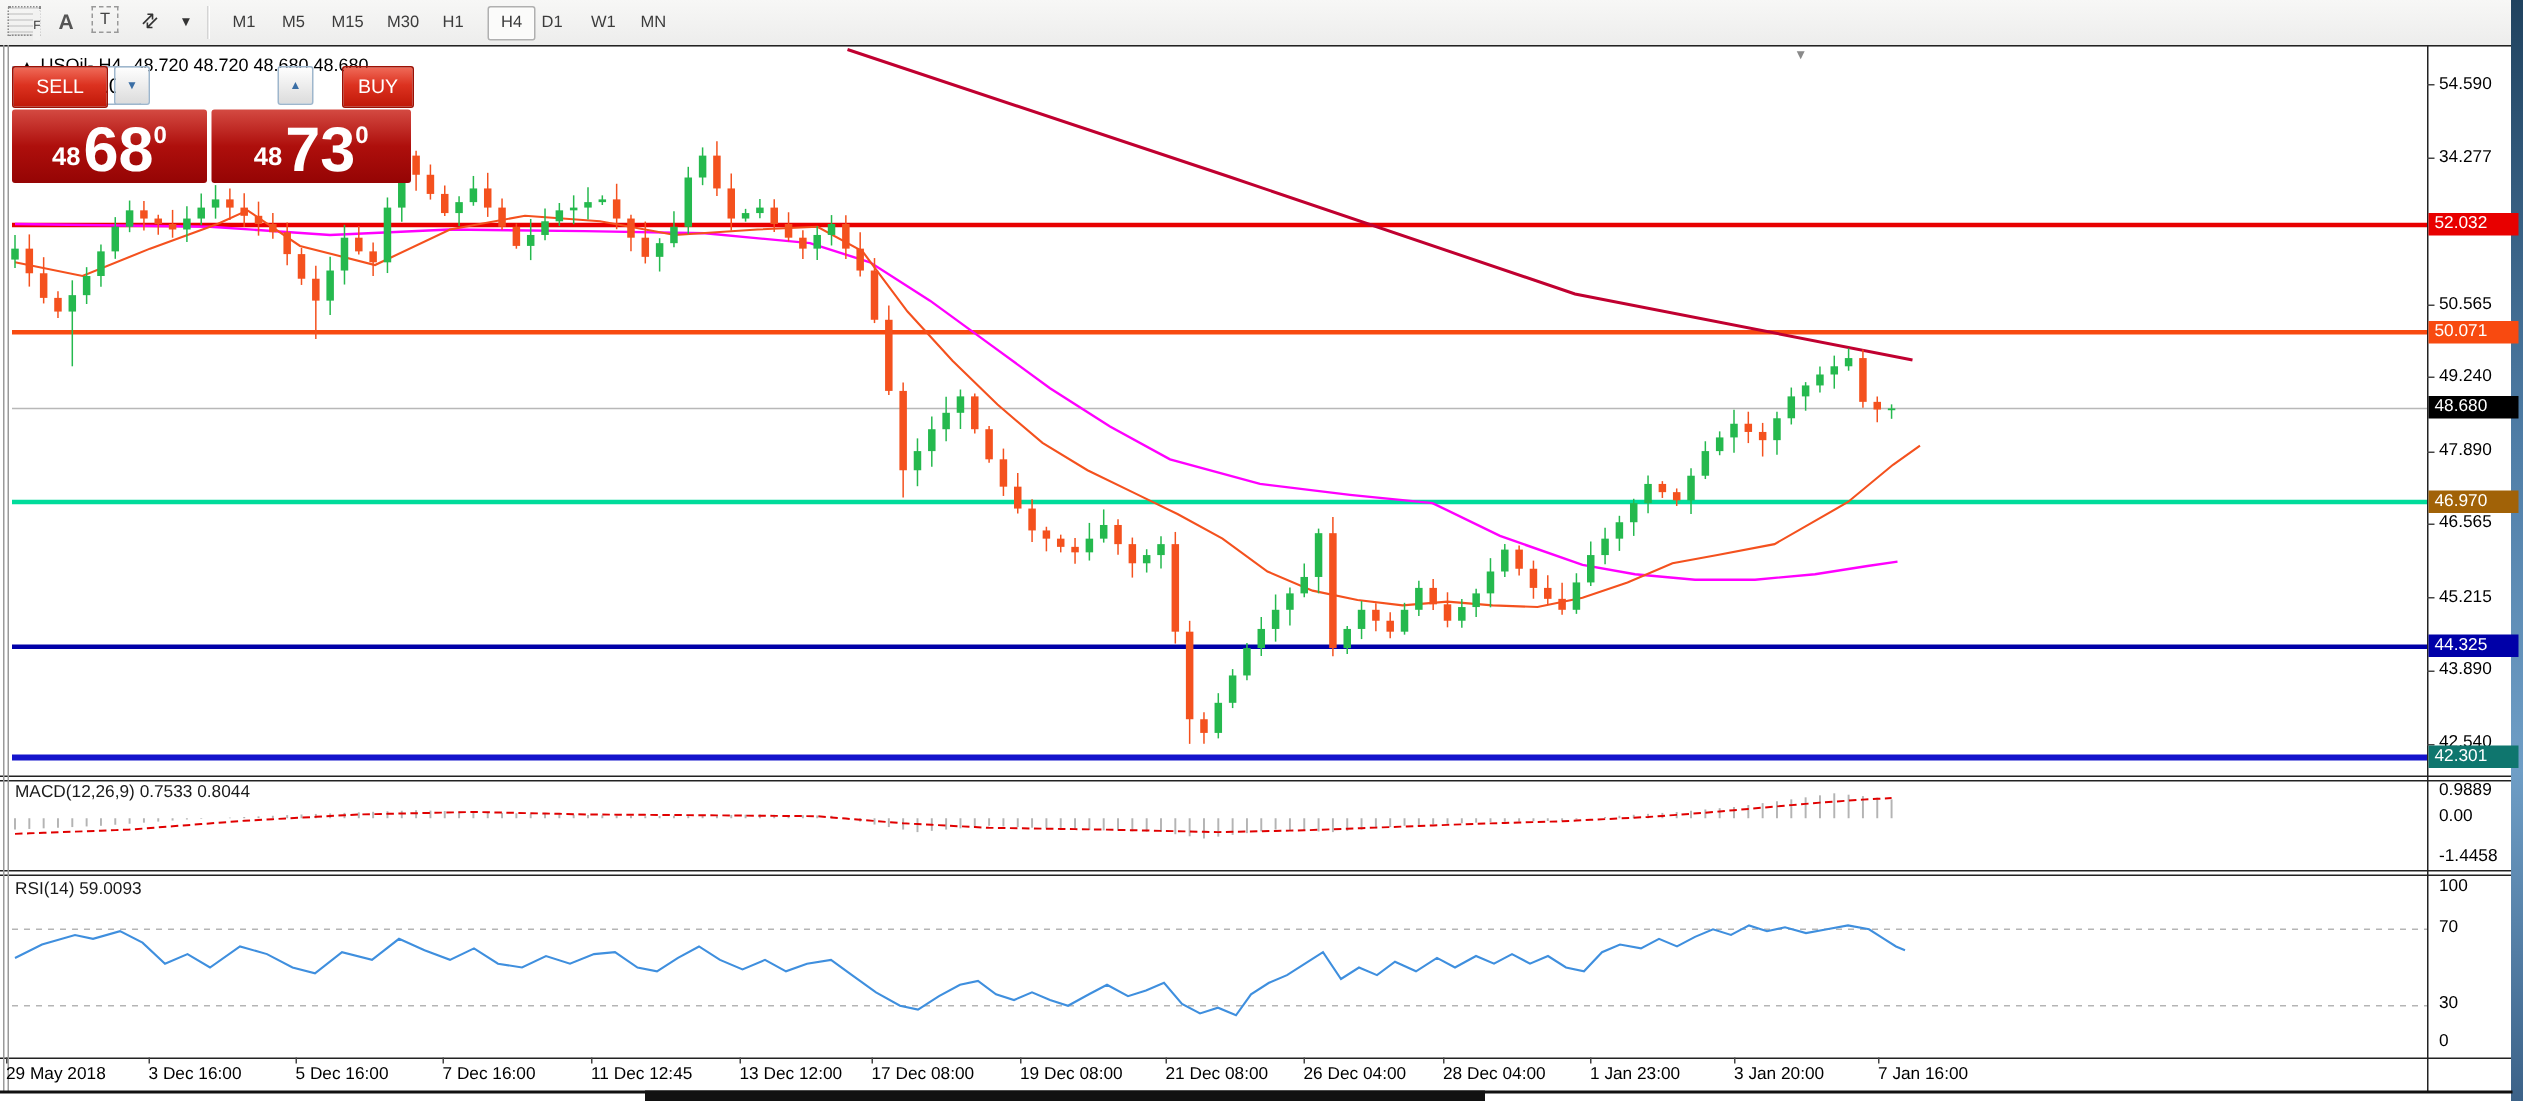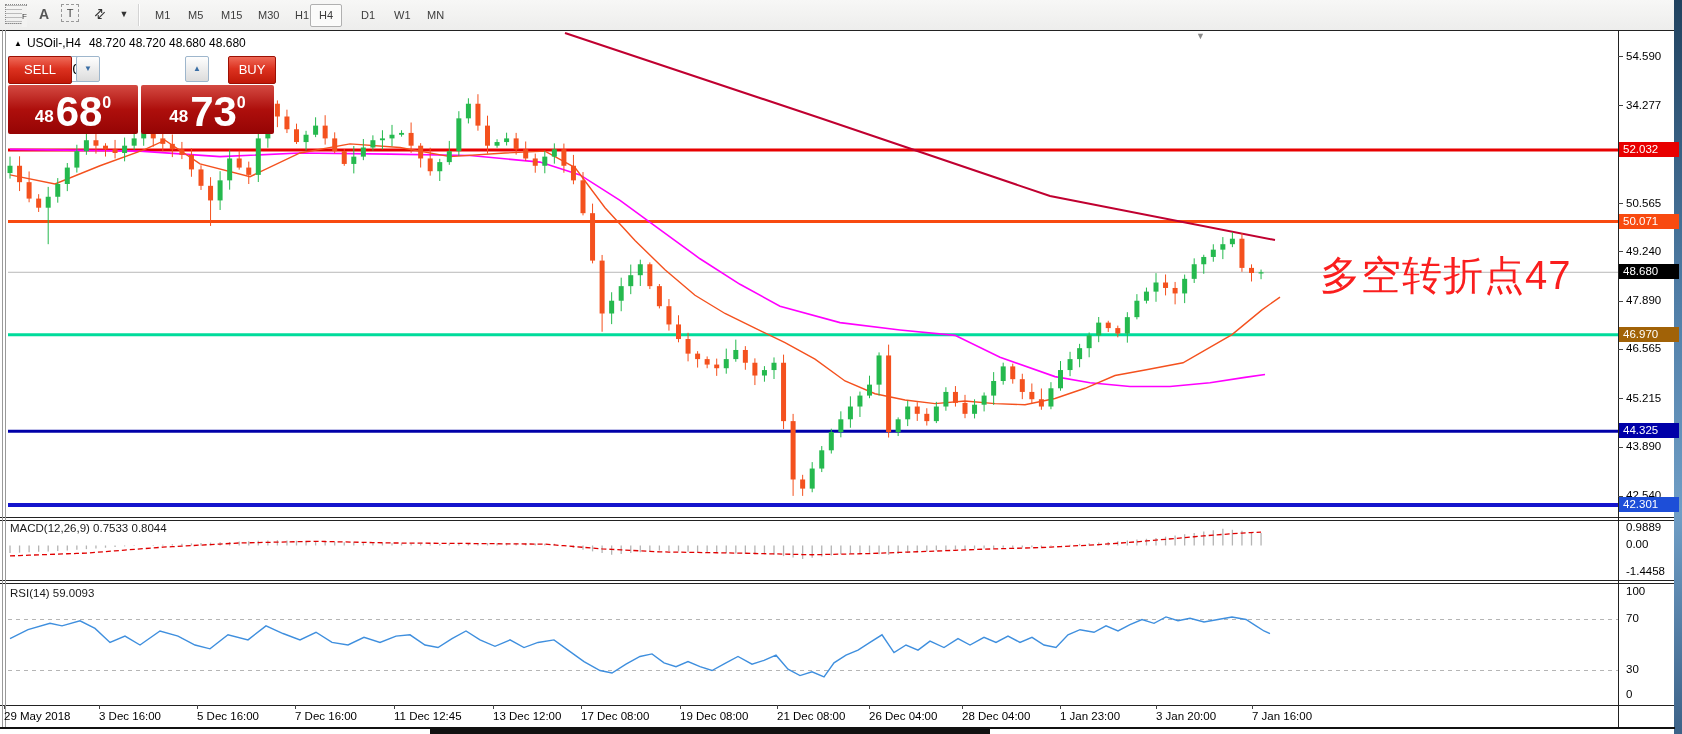--- a/index.html
+++ b/index.html
@@ -28,21 +28,21 @@
   #aero{left:1674px;top:0;width:8px;height:734px;
         background:linear-gradient(180deg,#20425f,#4f7da6 40%,#6f9ec6 70%,#3c6288);}
   #bottombar{left:0;top:727px;width:1675px;height:2px;background:#111;}
   #bottomthick{left:430px;top:727px;width:560px;height:7px;background:#111;}
   
   #title{left:14px;top:36px;font-size:12px;color:#000;}
   #title .tri{font-size:8px;vertical-align:1px;margin-right:5px;}
   #title .ohlc{margin-left:8px;}
   #endmarker{left:1196px;top:31px;font-size:9px;color:#8a8a8a;}
   
-  #trade{left:8px;top:56px;width:266px;height:76px;}
+  #trade{left:8px;top:44px;width:266px;height:76px;}
   .tbtn{position:absolute;top:0;height:26px;line-height:26px;text-align:center;color:#fff;font-size:13px;
         background:linear-gradient(#ef6a58,#dc3220 45%,#c01808);border:1px solid #9c1004;border-radius:2px;}
   #sellbtn{left:0;width:62px;}
   #buybtn{left:220px;width:46px;}
   .spin{position:absolute;top:0;width:22px;height:24px;border:1px solid #9eb6cc;border-radius:2px;
         background:linear-gradient(#fefefe,#dcdcdc);text-align:center;font-size:8px;color:#3a6ea5;line-height:24px;}
   #spindown{left:68px;}
   #spinup{left:177px;}
   #volfield{left:91px;top:0;width:79px;height:24px;border:1px solid #9eb6cc;background:#fff;
             font-size:14px;color:#000;text-align:right;padding-right:5px;line-height:24px;}
@@ -79,21 +79,21 @@
     <div id="icon-t" class="tbicon">T</div>
     <div id="icon-arrows" class="tbicon">⇄</div>
     <div id="icon-caret" class="tbicon">▼</div>
     <div class="tbsep"></div>
     <div id="tfbar">
         <div class="tf" style="left: 146px;">M1</div>
         <div class="tf" style="left: 179px;">M5</div>
         <div class="tf" style="left: 212px;">M15</div>
         <div class="tf" style="left: 249px;">M30</div>
         <div class="tf" style="left: 286px;">H1</div>
-        <div class="tf active" style="left: 310px;">H4</div>
+        <div class="tf active" style="left: 325px;">H4</div>
         <div class="tf" style="left: 352px;">D1</div>
         <div class="tf" style="left: 385px;">W1</div>
         <div class="tf" style="left: 418px;">MN</div>
       </div>
   </div>
 
   <div class="hline abs" style="top:30px"></div>
   <div class="hline abs" style="top:517px"></div>
   <div class="hline abs" style="top:520px"></div>
   <div class="hline abs" style="top:580px"></div>
@@ -534,21 +534,20 @@
       <span class="pb-big">68</span>
       <span class="pb-sup">0</span>
     </div>
     <div id="buybox" class="pricebox">
       <span class="pb-small">48</span>
       <span class="pb-big">73</span>
       <span class="pb-sup">0</span>
     </div>
   </div>
 
-  <div id="annotation">多空转折点47</div>
 
   <div class="indlabel" style="top:522px">
     <span>MACD(12,26,9)</span>&nbsp;<span>0.7533</span>&nbsp;<span>0.8044</span>
   </div>
   <div class="indlabel" style="top:587px">
     <span>RSI(14)</span>&nbsp;<span>59.0093</span>
   </div>
 
   <div id="axes">
       <div class="tickmark" style="top: 56.1842px;"></div>
@@ -567,21 +566,21 @@
       <div class="tick" style="top: 391.684px;">45.215</div>
       <div class="tickmark" style="top: 446.52px;"></div>
       <div class="tick" style="top: 440.02px;">43.890</div>
       <div class="tickmark" style="top: 495.768px;"></div>
       <div class="tick" style="top: 489.268px;">42.540</div>
       <div class="badge" style="top: 142px; background: rgb(232, 0, 0);">52.032</div>
       <div class="badge" style="top: 213.537px; background: rgb(248, 74, 16);">50.071</div>
       <div class="badge" style="top: 264.281px; background: rgb(0, 0, 0);">48.680</div>
       <div class="badge" style="top: 326.662px; background: #a16207;">46.970</div>
       <div class="badge" style="top: 423.151px; background: rgb(0, 0, 168);">44.325</div>
-      <div class="badge" style="top: 496.987px; background: #1d4ed8;">42.301</div>
+      <div class="badge" style="top: 496.987px; background: #0f766e;">42.301</div>
       <div class="tick" style="top: 521px;">0.9889</div>
       <div class="tick" style="top: 538px;">0.00</div>
       <div class="tick" style="top: 565px;">-1.4458</div>
       <div class="tick" style="top: 585px;">100</div>
       <div class="tick" style="top: 612px;">70</div>
       <div class="tick" style="top: 663px;">30</div>
       <div class="tick" style="top: 688px;">0</div>
       <div class="timetick" style="left: 4px;"></div>
       <div class="timelabel" style="left: 4px;">29 May 2018</div>
       <div class="timetick" style="left: 99px;"></div>

